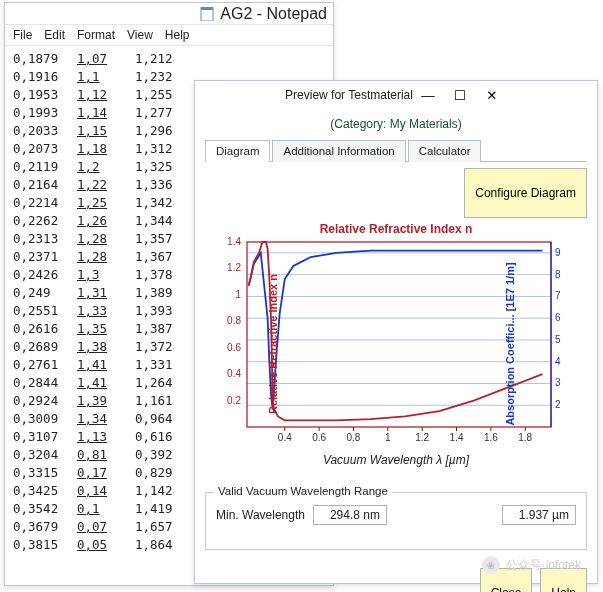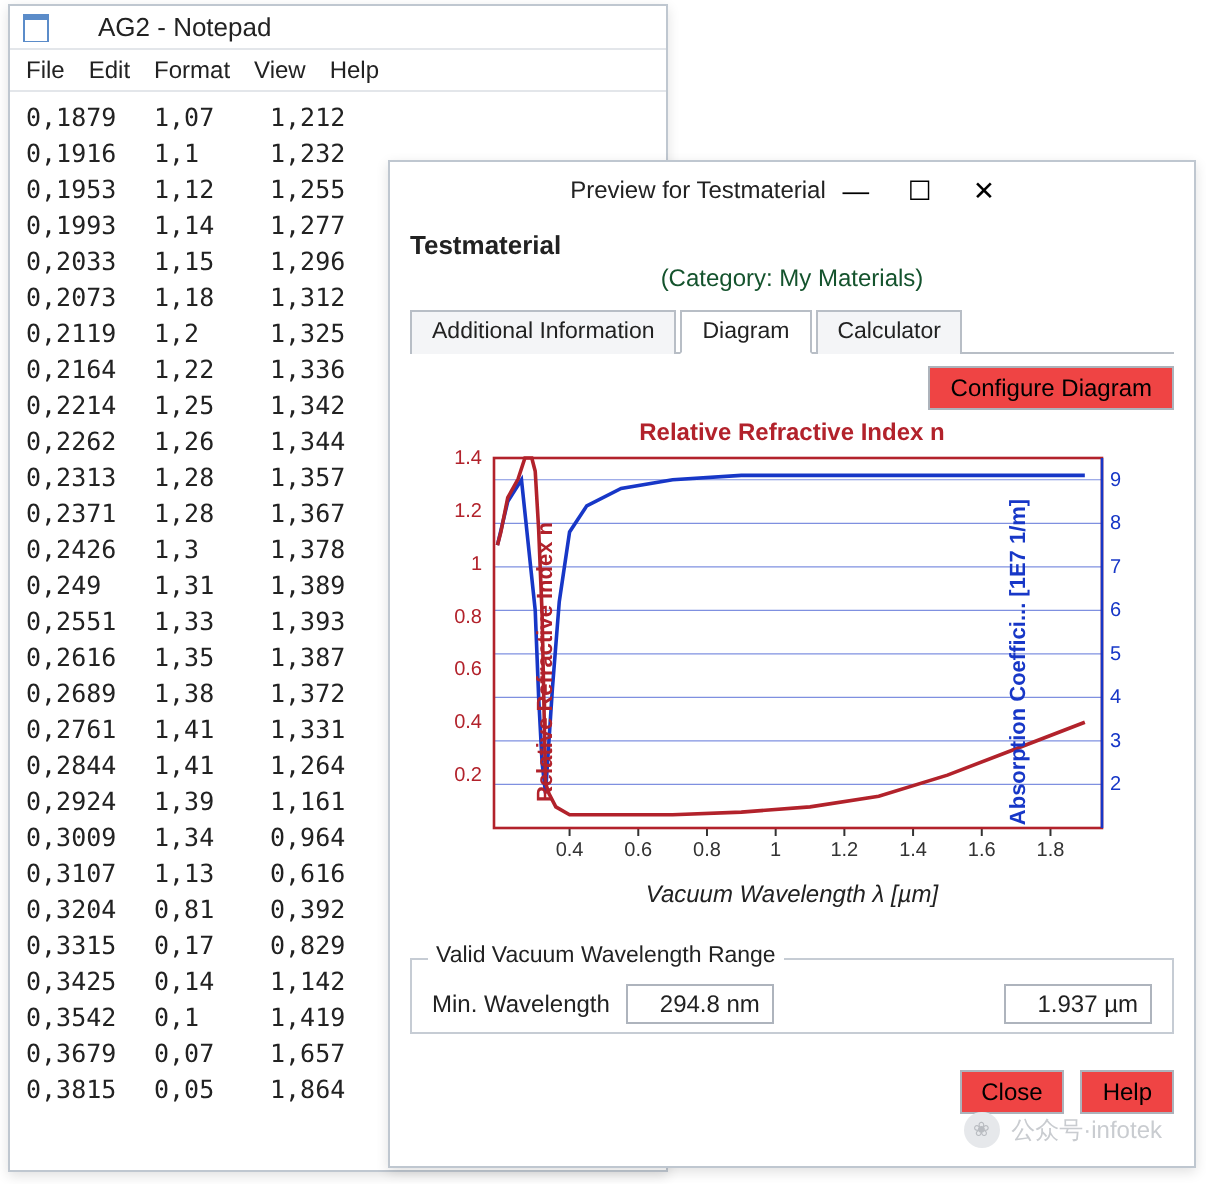--- a/index.html
+++ b/index.html
@@ -18,22 +18,23 @@
   background: #fff;
   box-shadow: 0 2px 6px rgba(0,0,0,0.12);
 }
 
 .notepad { left: 4px; top: 2px; width: 330px; height: 584px; }
 .titlebar {
   display: flex; align-items: center;
   height: 22px; padding: 0 6px;
   border-bottom: 1px solid #e3e6ea;
   background: #fff;
-  gap: 24px;
-  font-size: 13px;
+  gap: 6px;
+  font-size: 16px;
+  justify-content: flex-end;
 }
 .np-icon {
   width: 14px; height: 14px;
   display: inline-flex; align-items: center; justify-content: center;
 }
 .menubar {
   display: flex; gap: 12px;
   padding: 3px 8px;
   border-bottom: 1px solid #e3e6ea;
   font-size: 12px;
@@ -41,21 +42,21 @@
 .menubar span { cursor: default; }
 .np-body {
   padding: 4px 8px;
   font-family: Consolas, monospace;
   font-size: 12.5px;
   line-height: 18px;
   white-space: pre;
 }
 .row { display: flex; }
 .c1 { width: 64px; }
-.c2 { width: 58px; }
+.c2 { width: 58px; text-decoration: underline; }
 .c3 { width: 58px; }
 
 .preview { left: 194px; top: 80px; width: 404px; height: 504px; background:#fff; }
 .pv-title {
   display: flex; align-items: center; justify-content: center;
   height: 28px; padding: 0 8px;
   font-size: 12px;
 }
 .pv-title .ctrls { display: flex; gap: 2px; }
 .ctrl-btn {
@@ -81,22 +82,22 @@
   position: relative;
   top: 1px;
 }
 .tab.active {
   background: #fff;
   border-bottom: 1px solid #fff;
 }
 .cfg-row { display: flex; justify-content: flex-end; margin: 6px 0 4px 0; }
 .btn {
   border: 1px solid #adb3bb;
-  background: #ef4444;
-  padding: 3px 10px;
+  background: #fef9c3;
+  padding: 17px 10px;
   font-size: 12px;
 }
 .chart-wrap {
   position: relative;
   width: 378px; height: 260px;
   margin: 0 auto 10px auto;
 }
 .chart-titles {
   text-align: center; font-weight: bold; font-size: 12px;
 }
@@ -119,21 +120,21 @@
   transform: translateY(-50%) rotate(-90deg);
   transform-origin: center;
   color: #1737c7; font-size: 11px; font-weight: bold;
   white-space: nowrap;
 }
 .xlabel {
   text-align: center; font-size: 12px; margin-top: 2px; font-style: italic;
 }
 .range-box {
   border: 1px solid #c6ccd4;
-  padding: 12px 10px 4px 10px;
+  padding: 12px 10px 24px 10px;
   font-size: 12px;
   position: relative;
   margin-top: 6px;
 }
 .range-box .legend {
   position: absolute; top: -8px; left: 8px;
   background: #fff; padding: 0 4px;
   font-size: 11.5px;
 }
 .range-row { display: flex; align-items: center; gap: 8px; }
@@ -187,26 +188,25 @@
 <div class="window preview">
   <div class="pv-title">
     <span>Preview for Testmaterial</span>
     <span class="ctrls">
       <button class="ctrl-btn">—</button>
       <button class="ctrl-btn">☐</button>
       <button class="ctrl-btn">✕</button>
     </span>
   </div>
   <div class="pv-body">
-    <div class="mat-title">Testmaterial</div>
     <div class="mat-cat">(Category: My Materials)</div>
 
     <div class="tabs">
+      <div class="tab active">Diagram</div>
       <div class="tab">Additional Information</div>
-      <div class="tab active">Diagram</div>
       <div class="tab">Calculator</div>
     </div>
 
     <div class="cfg-row">
       <button class="btn">Configure Diagram</button>
     </div>
 
     <div class="chart-wrap">
       <div class="chart-titles">
         <div class="leg-n">Relative Refractive Index n</div>

